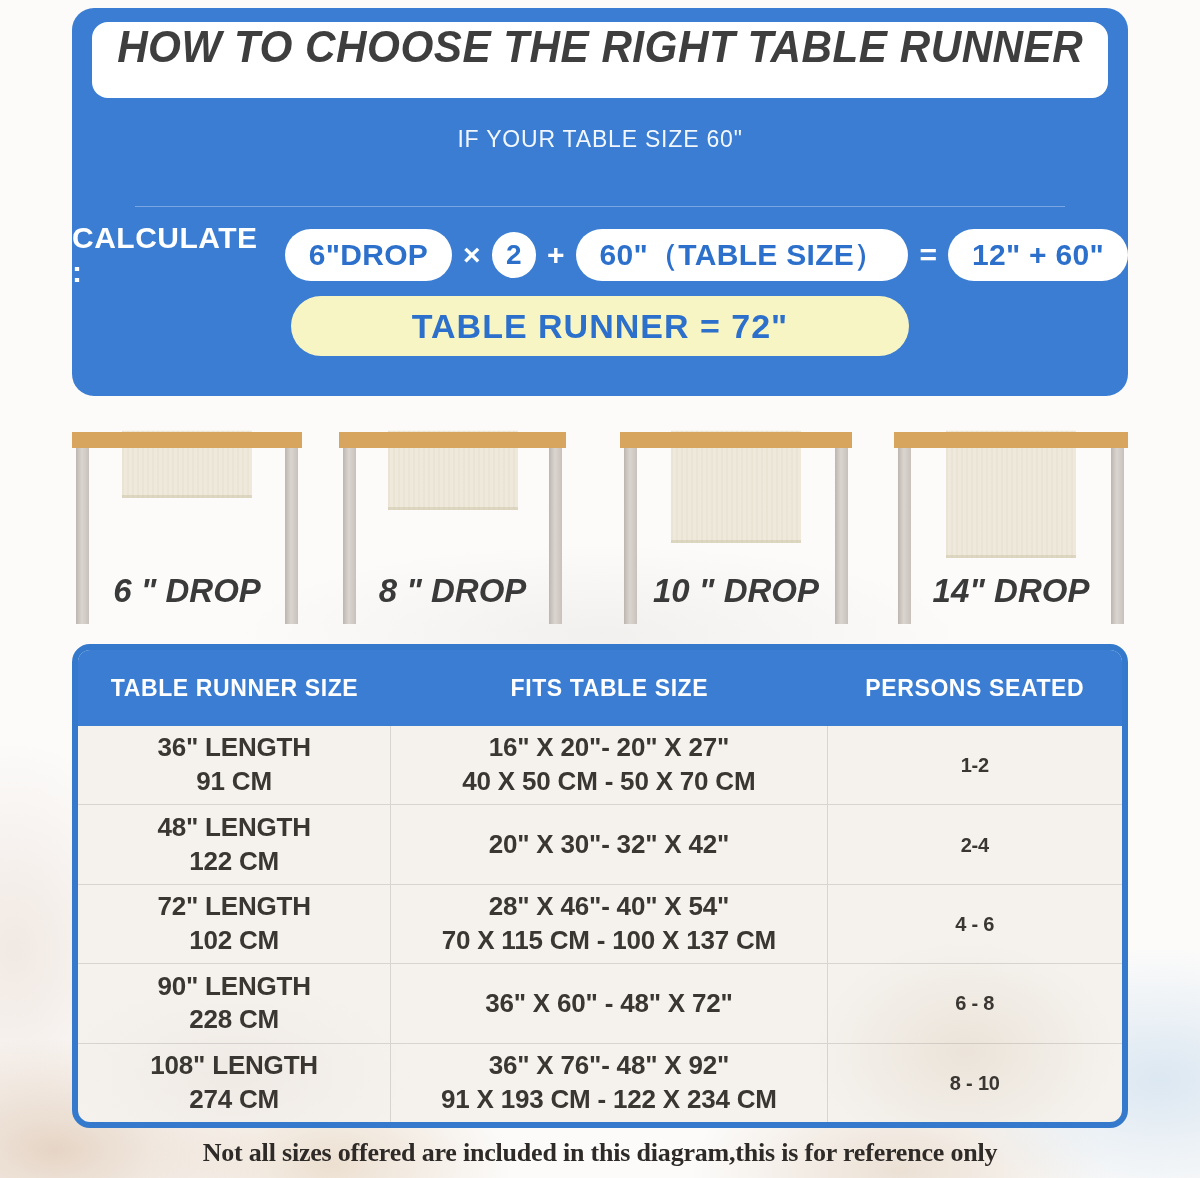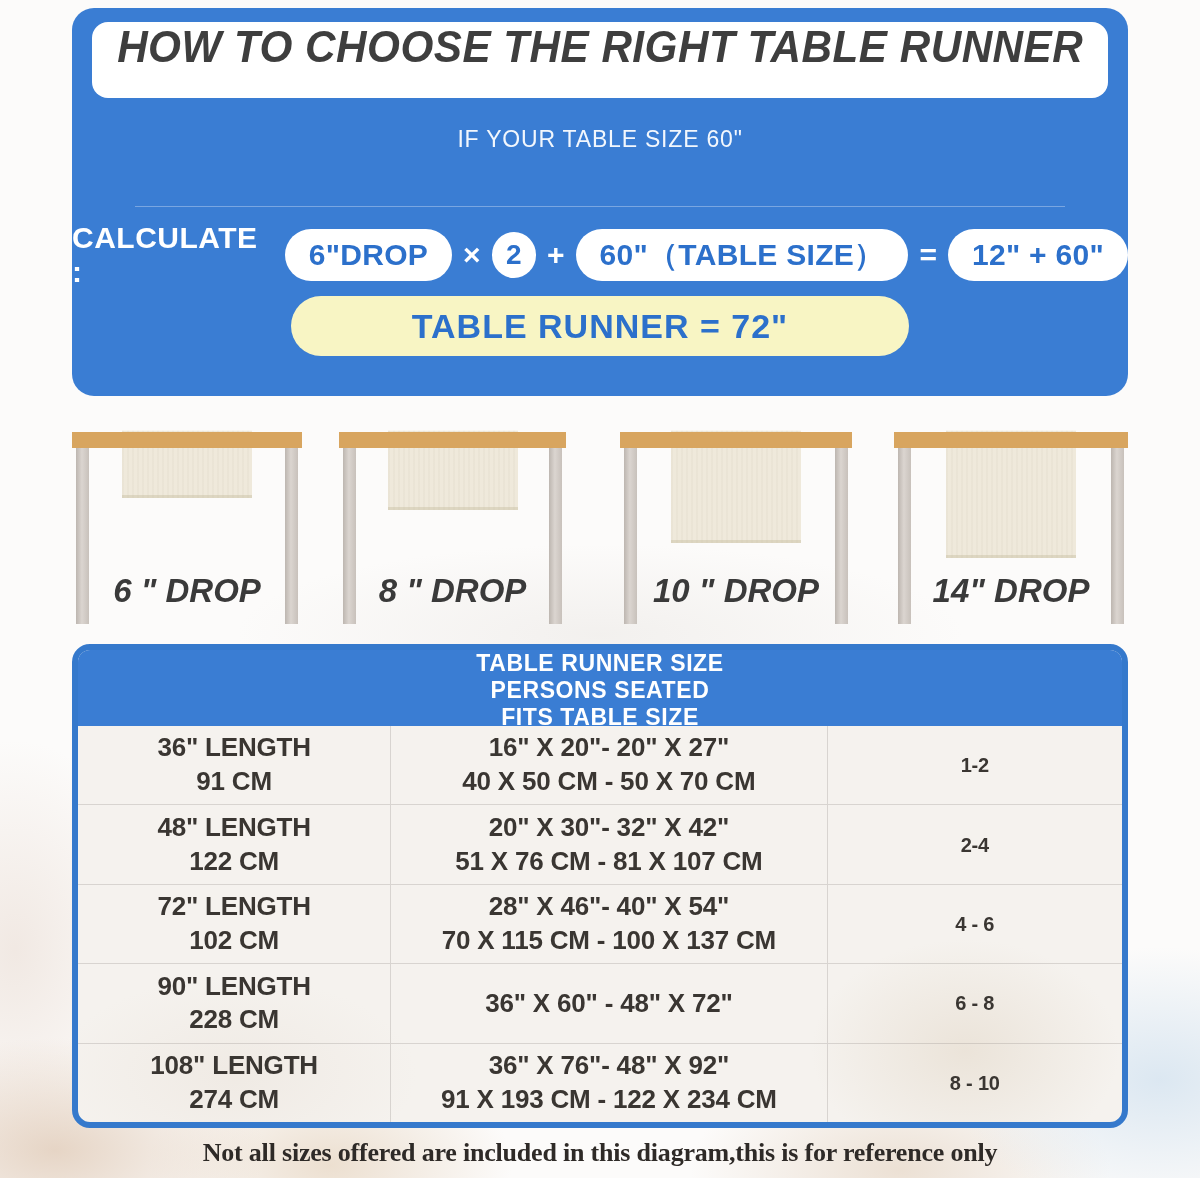--- a/index.html
+++ b/index.html
@@ -101,21 +101,21 @@
 
   
   .panel-bottom {
     position:absolute; left:72px; top:644px; width:1056px; height:484px;
     border:6px solid #3579cc; border-radius:18px; overflow:hidden;
     background:
       radial-gradient(ellipse 220px 160px at 85% 85%, rgba(223,210,192,.45), transparent 70%),
       radial-gradient(ellipse 260px 140px at 15% 90%, rgba(230,220,210,.35), transparent 70%),
       #f5f2ee;
   }
-  .thead { height:76px; background:#3a7dd3; display:flex; align-items:center;flex-direction:column; }
+  .thead { height:76px; background:#3a7dd3; display:flex; align-items:center; }
   .col1 { width:30%; } .col2 { width:41.8%; } .col3 { width:28.2%; }
   .thead .hcell {
     text-align:center; color:#ffffff; font-size:23px; font-weight:bold; letter-spacing:.6px;
   }
   .tbody { display:flex; flex-direction:column; height:calc(100% - 76px); }
   .trow { flex:1; display:flex; }
   .trow + .trow { border-top:1px solid rgba(150,144,138,.30); }
   .tcell {
     display:flex; flex-direction:column; justify-content:center; align-items:center;
     color:#3a3632; font-size:26px; font-weight:bold; line-height:1.3;
@@ -181,43 +181,42 @@
   <div class="runner"></div>
   <div class="bar"></div>
   <div class="leg l"></div>
   <div class="leg r"></div>
   <div class="drop-label">14" DROP</div>
 </div>
 
 <div class="panel-bottom">
   <div class="thead">
     <div class="hcell col1">TABLE RUNNER SIZE</div>
+    <div class="hcell col2">FITS TABLE SIZE</div>
     <div class="hcell col3">PERSONS SEATED</div>
-    <div class="hcell col2">FITS TABLE SIZE</div>
   </div>
   <div class="tbody">
     <div class="trow">
       <div class="tcell col1">
         <span>36" LENGTH</span>
         <span>91 CM</span>
       </div>
       <div class="tcell col2">
         <span>16" X 20"- 20" X 27"</span>
         <span>40 X 50 CM - 50 X 70 CM</span>
       </div>
       <div class="tcell col3 persons">1-2</div>
     </div>
     <div class="trow">
       <div class="tcell col1">
         <span>48" LENGTH</span>
         <span>122 CM</span>
       </div>
       <div class="tcell col2">
         <span>20" X 30"- 32" X 42"</span>
-        <span>51 X 76 CM - 81 X 107 CM</span>
       </div>
       <div class="tcell col3 persons">2-4</div>
     </div>
     <div class="trow">
       <div class="tcell col1">
         <span>72" LENGTH</span>
         <span>102 CM</span>
       </div>
       <div class="tcell col2">
         <span>28" X 46"- 40" X 54"</span>

